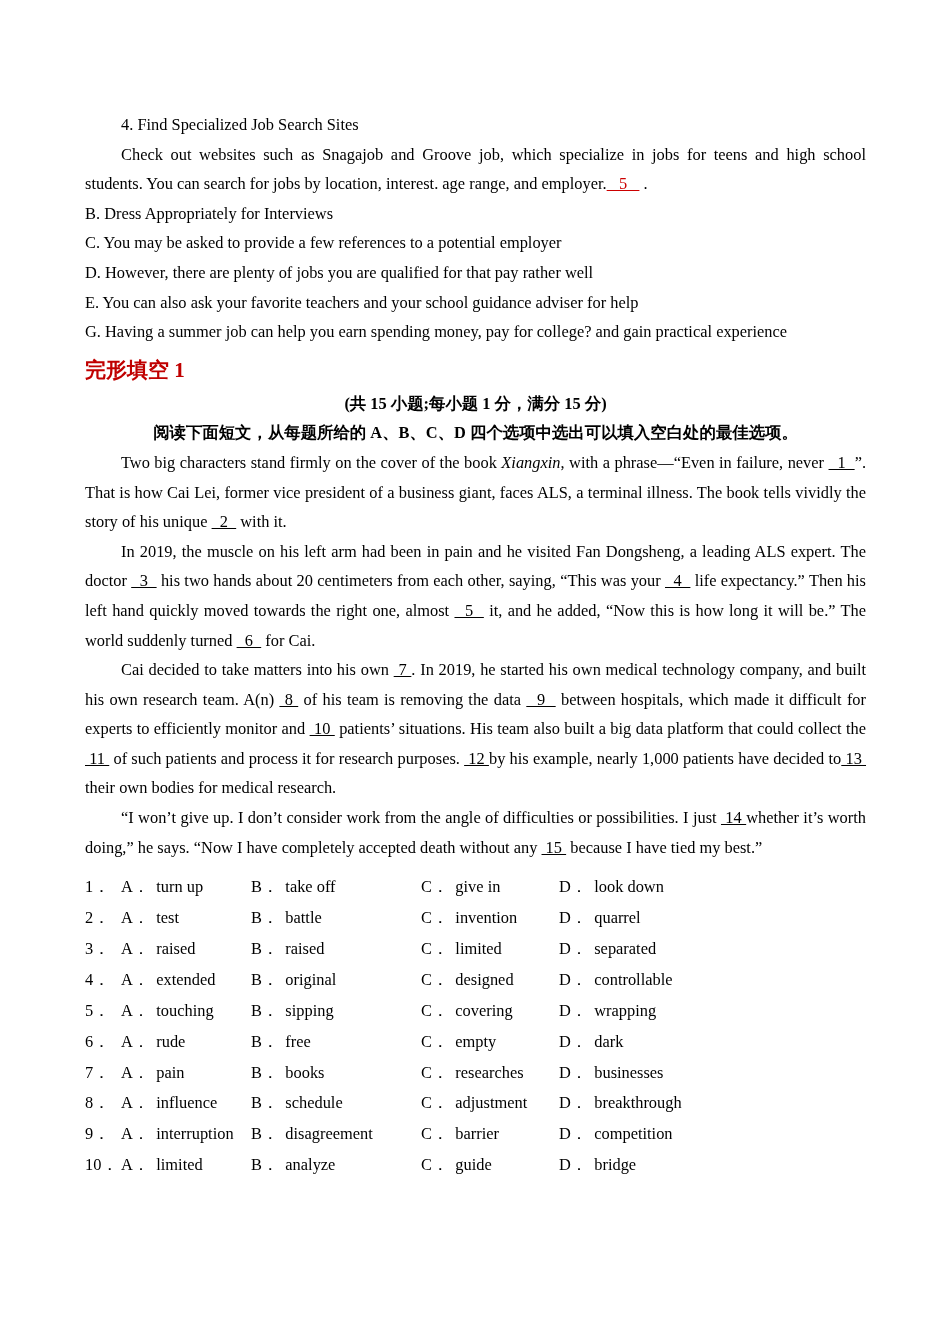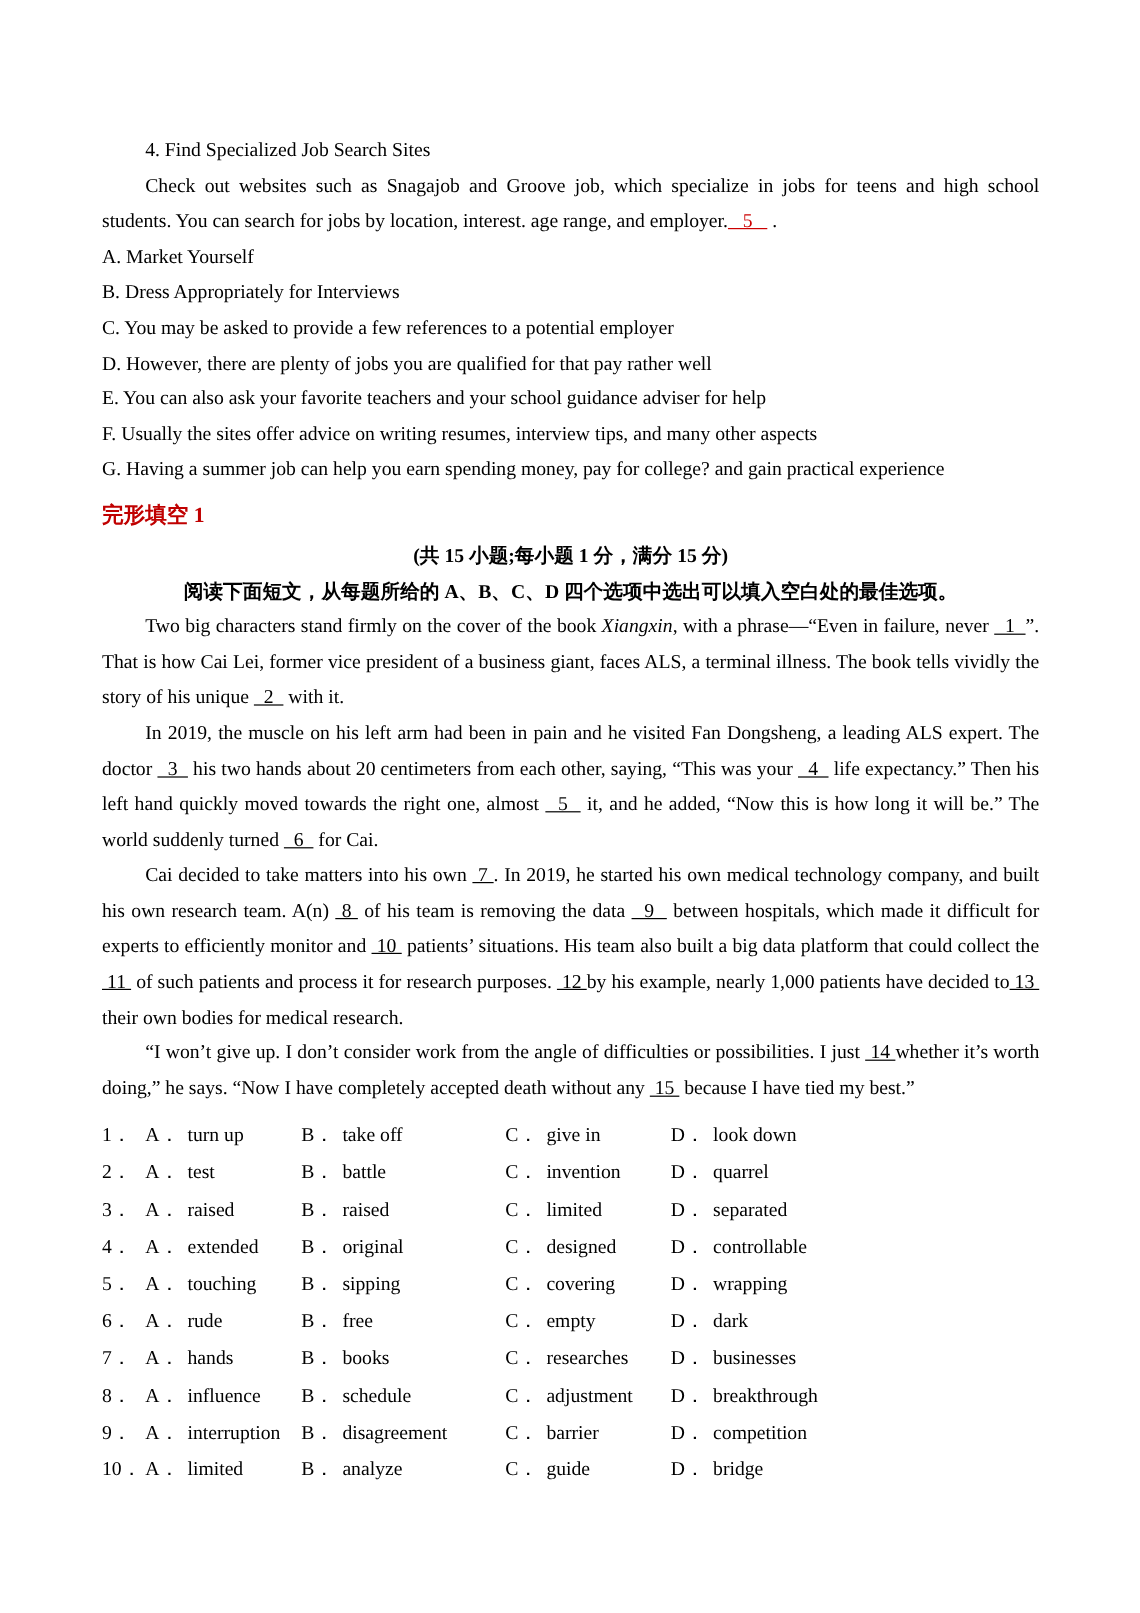--- a/index.html
+++ b/index.html
@@ -48,21 +48,21 @@
     color: #cc0000;
     text-decoration: underline;
     white-space: pre;
   }
   .ital {
     font-style: italic;
   }
   .cloze-title {
     color: #c00000;
     font-weight: bold;
-    font-size: 18px;
+    font-size: 21px;
     line-height: 34px;
     margin: 6px 0 2px 0;
   }
   .cn-bold {
     font-weight: bold;
     font-size: 16.4px;
     line-height: 29.6px;
     margin: 0;
     text-align: center;
   }
@@ -93,26 +93,24 @@
 </head>
 <body>
 
 <div class="page">
 
   <p class="para indent">4. Find Specialized Job Search Sites</p>
 
   <p class="para indent"><span>Check out websites such as Snagajob and Groove job, which specialize in jobs for teens and high school students. You can search for jobs by location, interest. age range, and employer.</span><span class="blank-red">   5   </span> <span>.</span></p>
 
   <div>
-    <p class="opt-line">A. Market Yourself</p>
     <p class="opt-line">B. Dress Appropriately for Interviews</p>
     <p class="opt-line">C. You may be asked to provide a few references to a potential employer</p>
     <p class="opt-line">D. However, there are plenty of jobs you are qualified for that pay rather well</p>
     <p class="opt-line">E. You can also ask your favorite teachers and your school guidance adviser for help</p>
-    <p class="opt-line">F. Usually the sites offer advice on writing resumes, interview tips, and many other aspects</p>
     <p class="opt-line">G. Having a summer job can help you earn spending money, pay for college? and gain practical experience</p>
   </div>
 
   <p class="cloze-title">完形填空 1</p>
   <p class="cn-bold">(共 15 小题;每小题 1 分，满分 15 分)</p>
   <p class="cn-bold">阅读下面短文，从每题所给的 A、B、C、D 四个选项中选出可以填入空白处的最佳选项。</p>
 
   <div>
     <p class="para indent"><span>Two big characters stand firmly on the cover of the book </span><span class="ital">Xiangxin</span><span>, with a phrase—“Even in failure, never </span><span class="blank">  1  </span><span>”. That is how Cai Lei, former vice president of a business giant, faces ALS, a terminal illness. The book tells vividly the story of his unique </span><span class="blank">  2  </span><span> with it.</span></p>
     <p class="para indent"><span>In 2019, the muscle on his left arm had been in pain and he visited Fan Dongsheng, a leading ALS expert. The doctor </span><span class="blank">  3  </span><span> his two hands about 20 centimeters from each other, saying, “This was your </span><span class="blank">  4  </span><span> life expectancy.” Then his left hand quickly moved towards the right one, almost </span><span class="blank">  5  </span><span> it, and he added, “Now this is how long it will be.” The world suddenly turned </span><span class="blank">  6  </span><span> for Cai.</span></p>
@@ -158,21 +156,21 @@
     </div>
     <div class="choice-row">
       <span class="c-num">6．</span>
       <span class="c-a"><span class="c-key">A．</span><span class="c-val">rude</span></span>
       <span class="c-b"><span class="c-key">B．</span><span class="c-val">free</span></span>
       <span class="c-c"><span class="c-key">C．</span><span class="c-val">empty</span></span>
       <span class="c-d"><span class="c-key">D．</span><span class="c-val">dark</span></span>
     </div>
     <div class="choice-row">
       <span class="c-num">7．</span>
-      <span class="c-a"><span class="c-key">A．</span><span class="c-val">hands</span></span>
+      <span class="c-a"><span class="c-key">A．</span><span class="c-val">pain</span></span>
       <span class="c-b"><span class="c-key">B．</span><span class="c-val">books</span></span>
       <span class="c-c"><span class="c-key">C．</span><span class="c-val">researches</span></span>
       <span class="c-d"><span class="c-key">D．</span><span class="c-val">businesses</span></span>
     </div>
     <div class="choice-row">
       <span class="c-num">8．</span>
       <span class="c-a"><span class="c-key">A．</span><span class="c-val">influence</span></span>
       <span class="c-b"><span class="c-key">B．</span><span class="c-val">schedule</span></span>
       <span class="c-c"><span class="c-key">C．</span><span class="c-val">adjustment</span></span>
       <span class="c-d"><span class="c-key">D．</span><span class="c-val">breakthrough</span></span>

